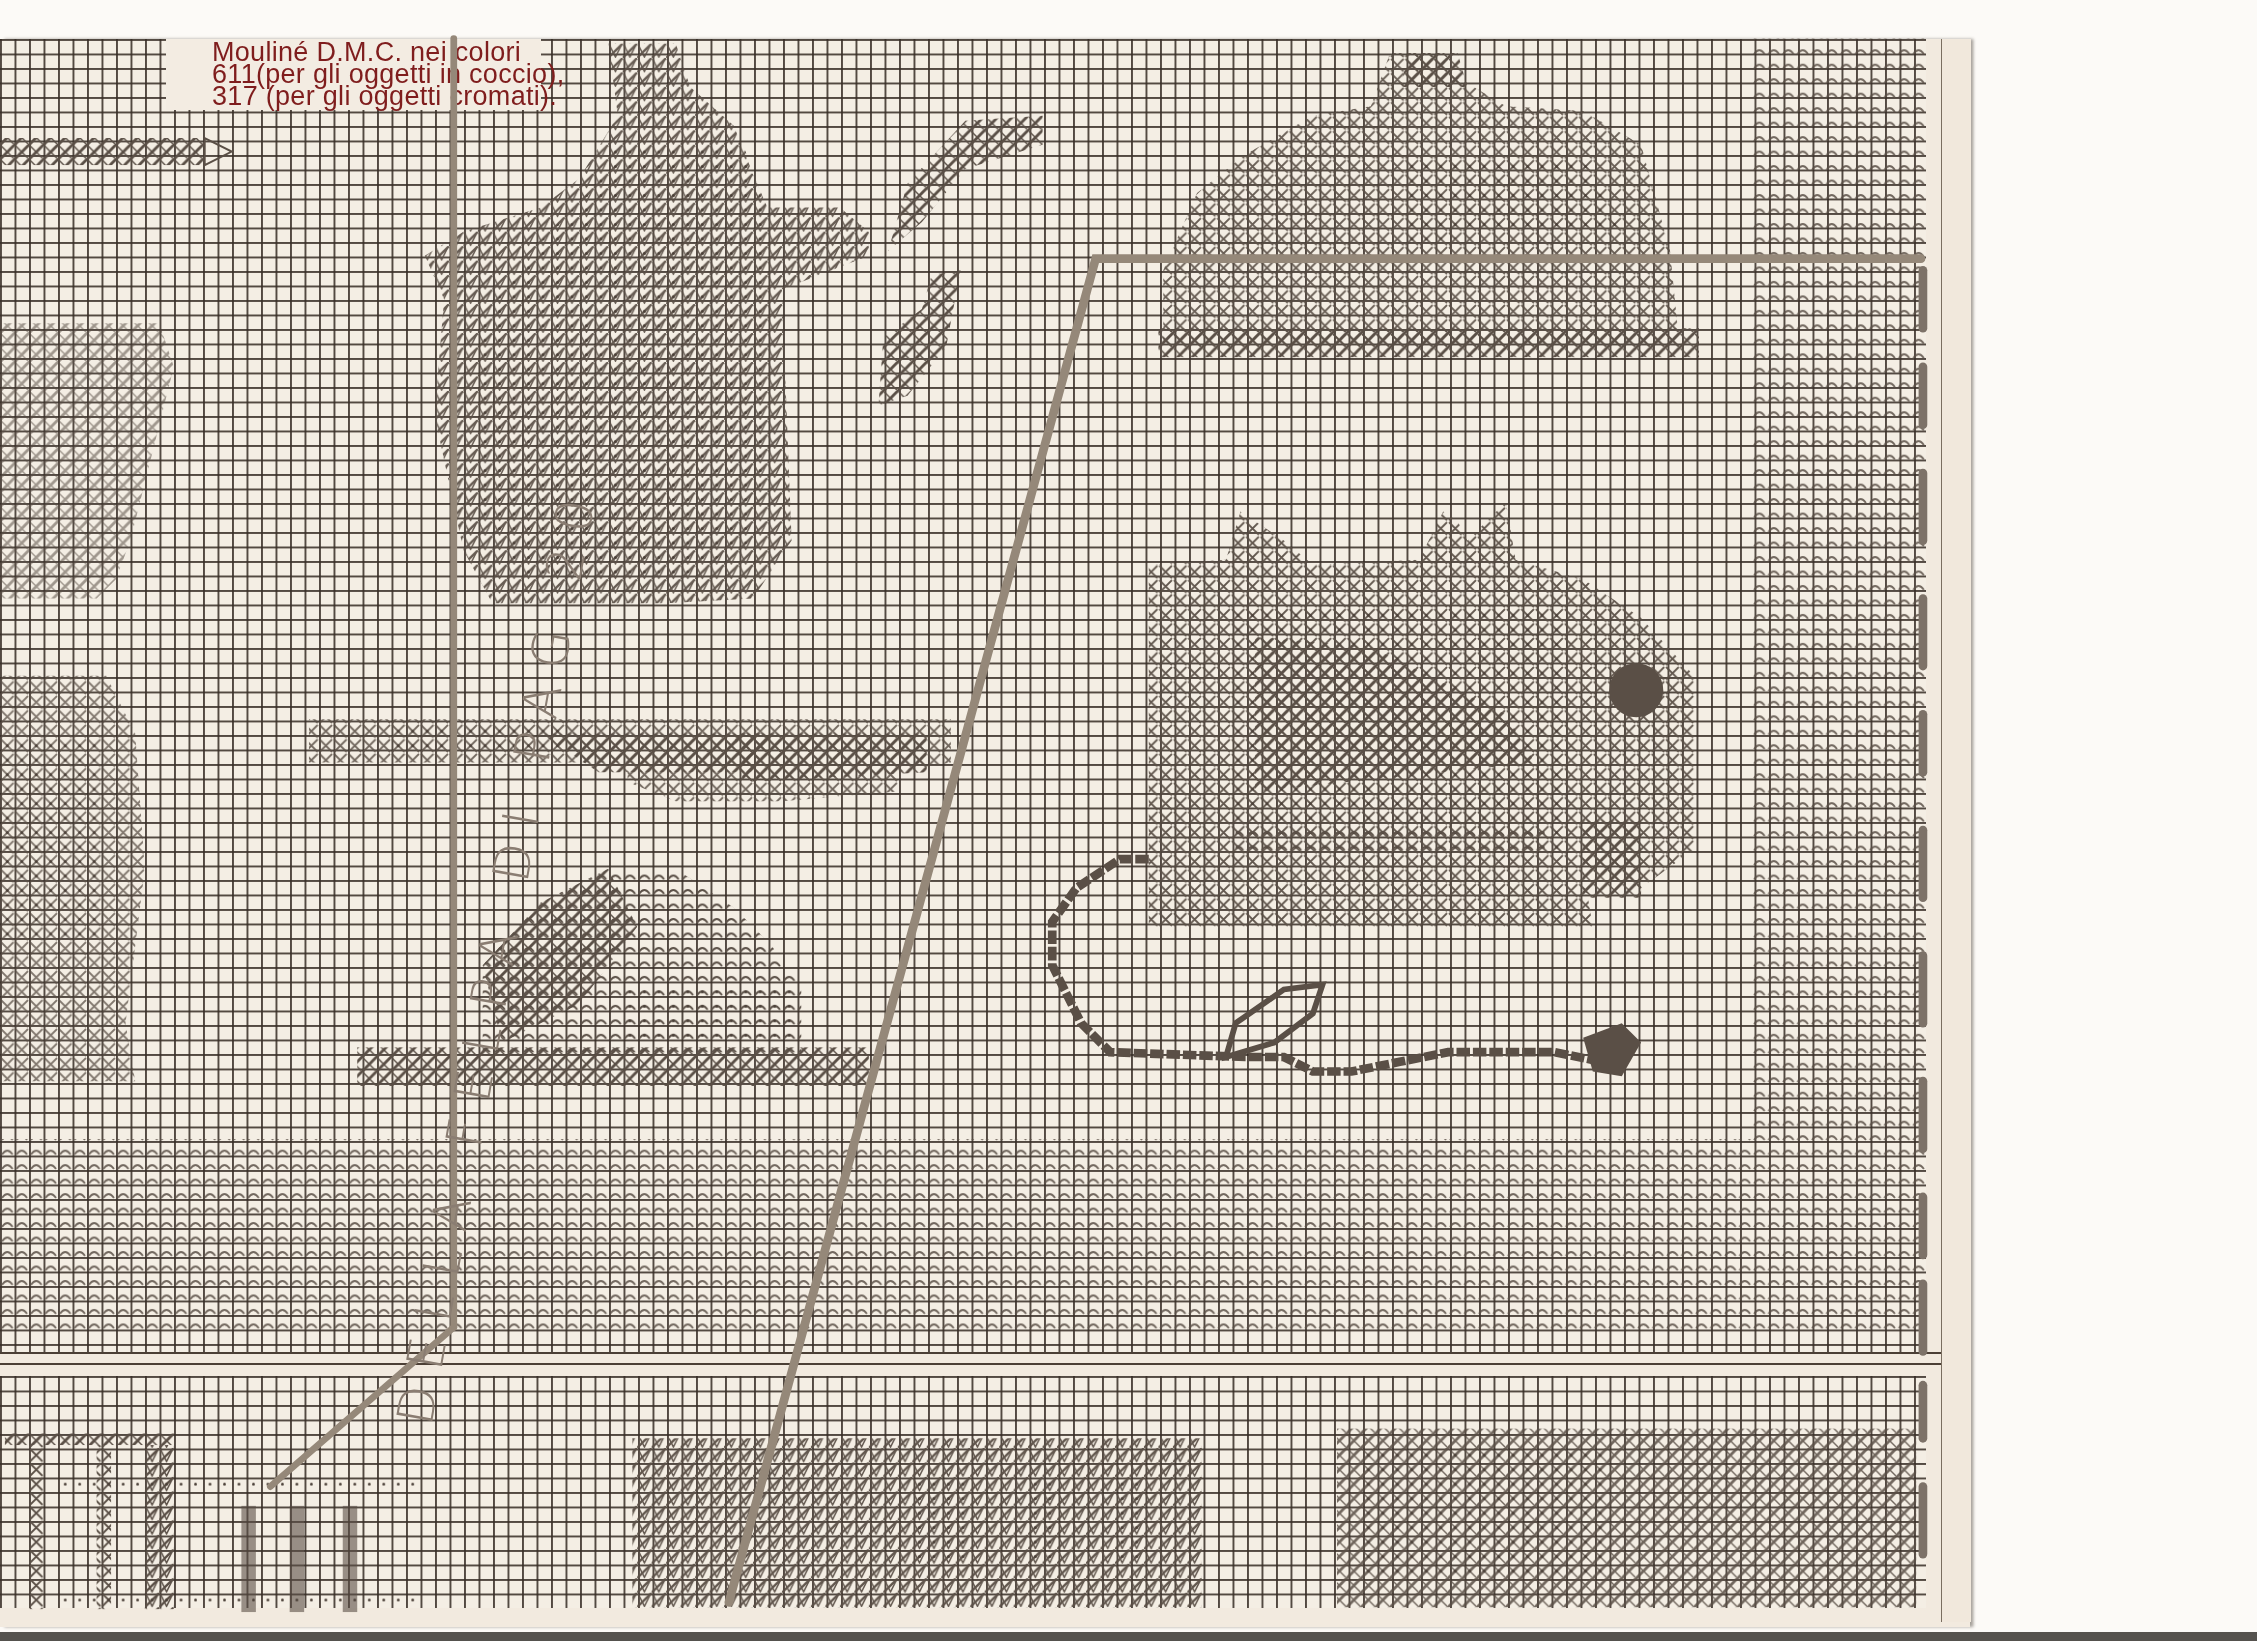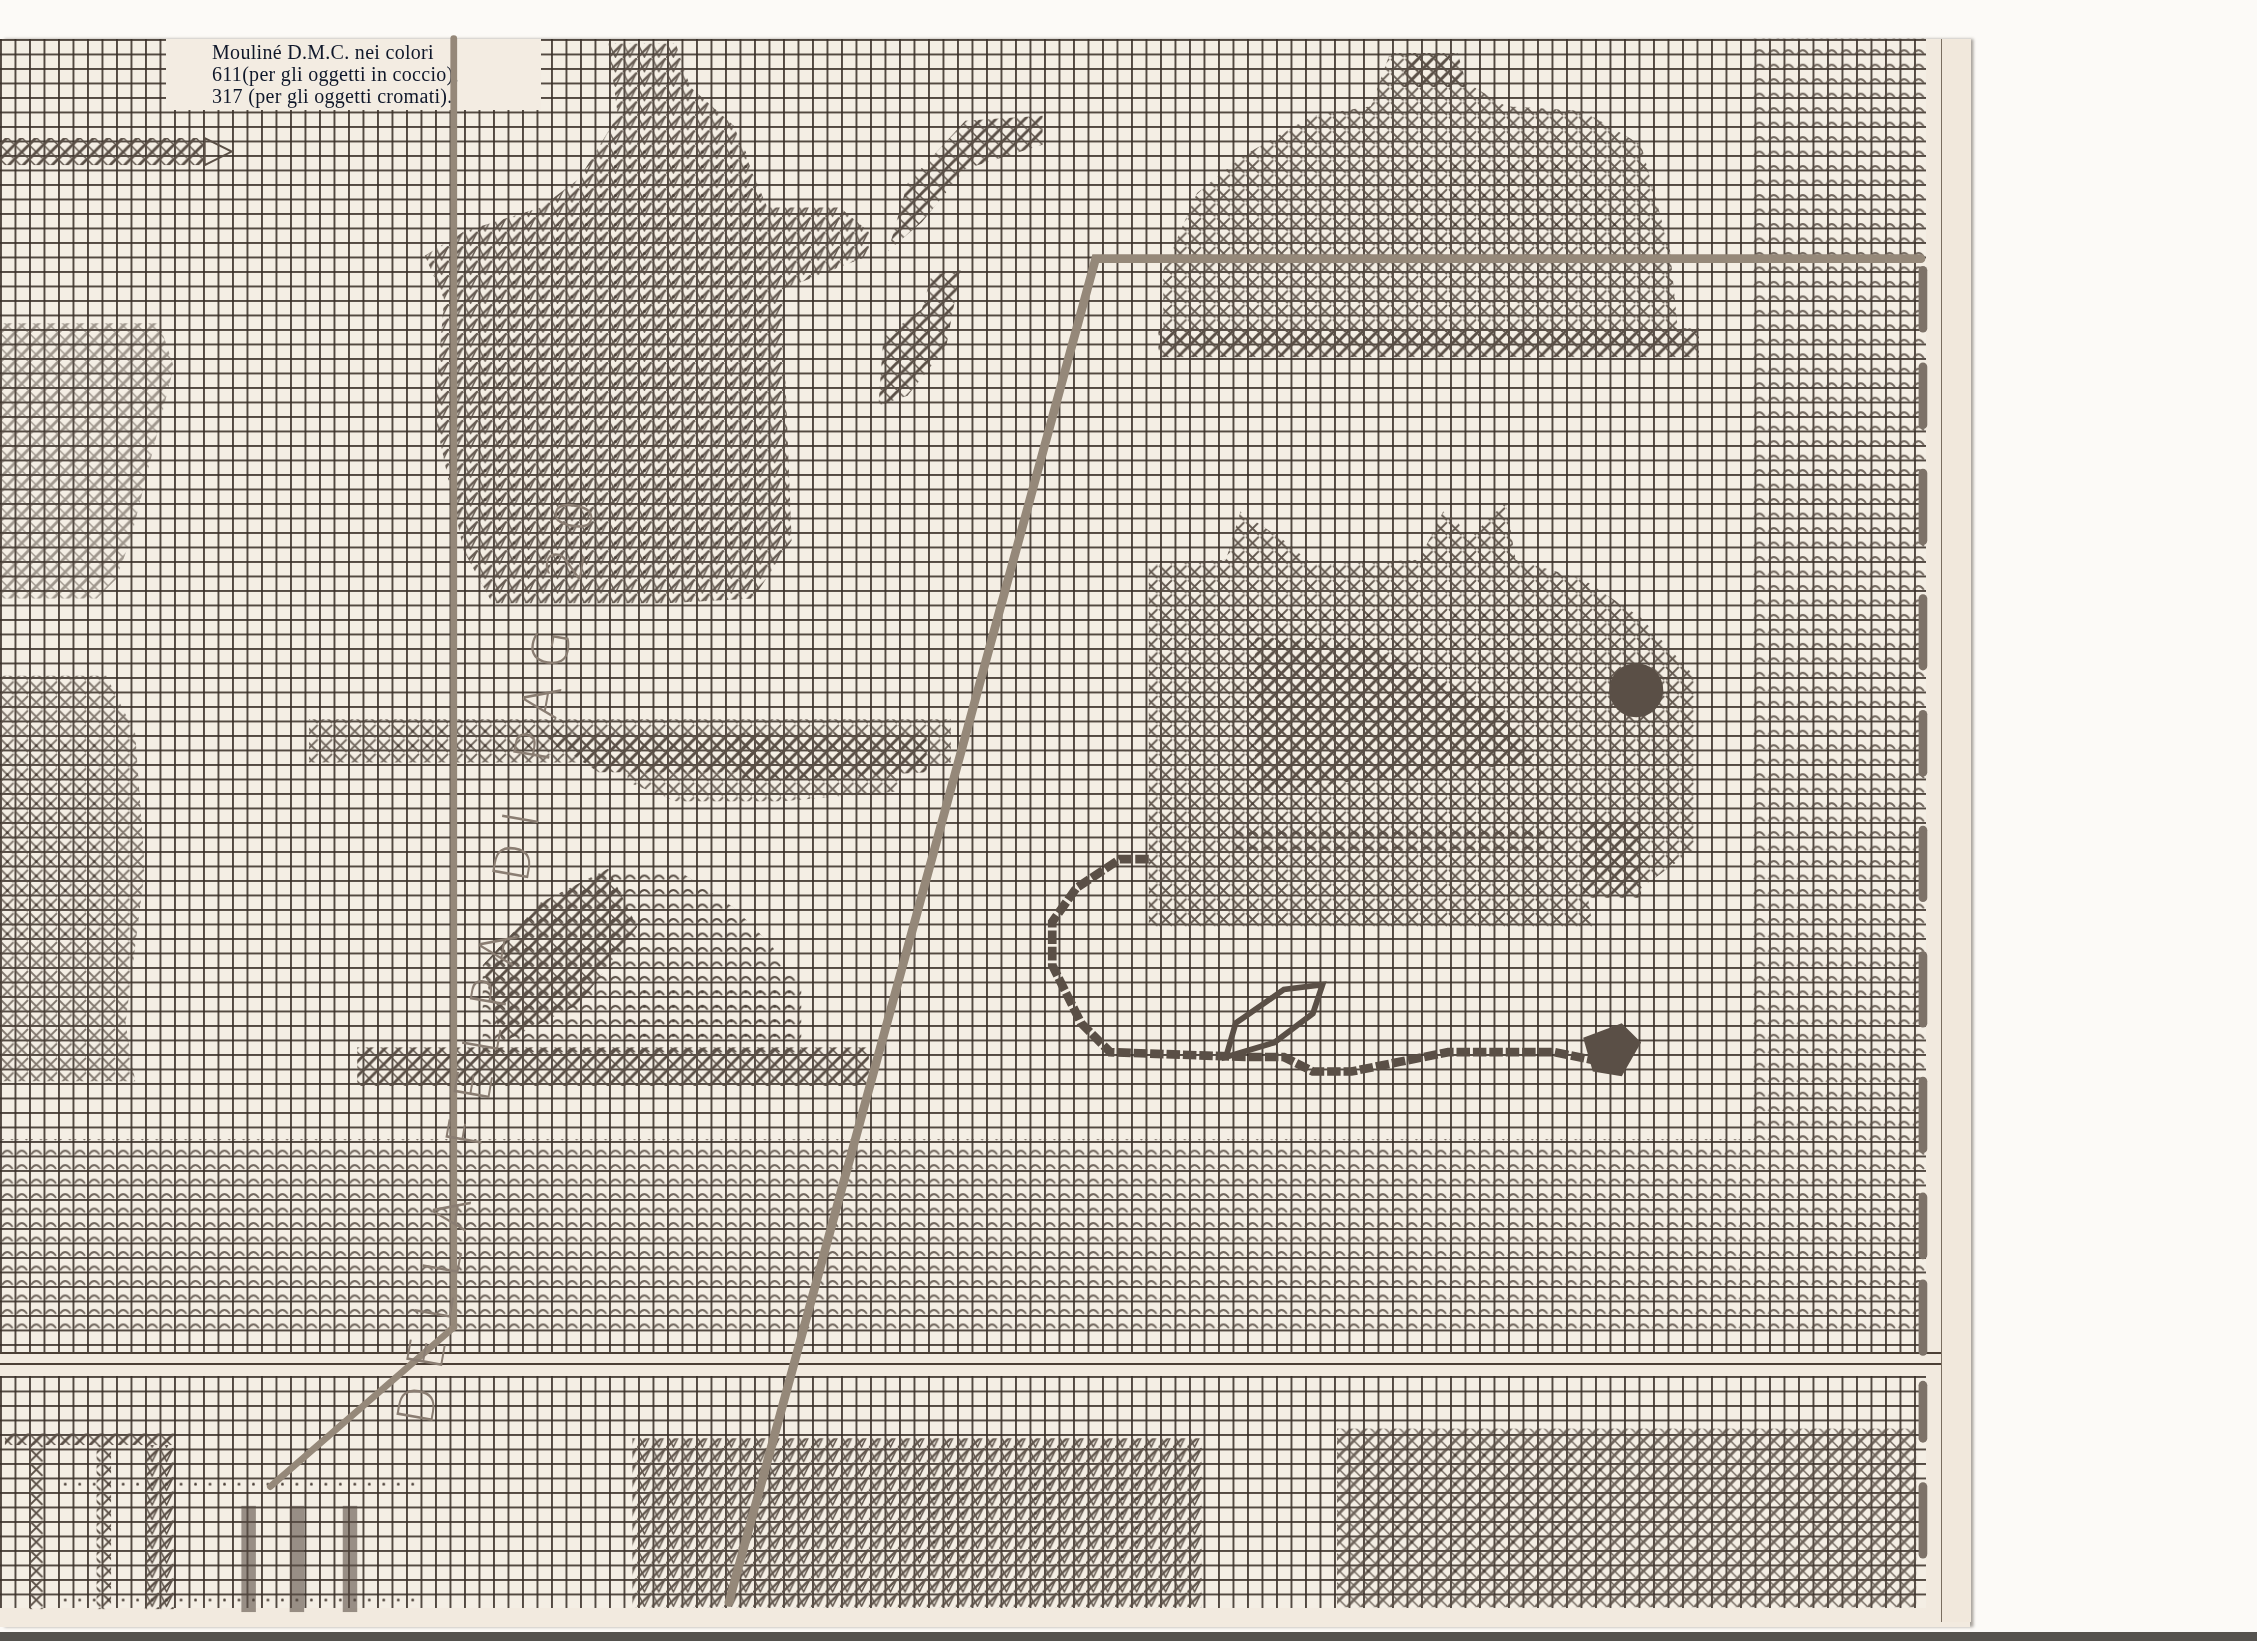--- a/index.html
+++ b/index.html
@@ -11,21 +11,21 @@
                 border-left:1px solid #7a6e60; background:#f1e8dc; }
   .grid { position:absolute; background-color:#f4eee4;
     background-image:
       linear-gradient(to right, rgba(55,45,38,.85) 1.5px, transparent 1.5px),
       linear-gradient(to bottom, rgba(55,45,38,.85) 1.5px, transparent 1.5px);
     background-size:14.5px 14.5px; }
   .grid-upper { left:0; top:39px; width:1926px; height:1313px; }
   .grid-lower { left:0; top:1376px; width:1926px; height:232px; }
   .divider { position:absolute; left:0; width:1941px; height:1.9px; background:#4b3f35; }
   .label-box { position:absolute; left:166px; top:39px; width:375px; height:71px; background:#f3ece2; }
-  .label-text { position:absolute; left:212px; top:41px; font-size:20px; line-height:22px; color:#0f172a; letter-spacing:0.3px;font-family:Liberation Serif, serif; }
+  .label-text { position:absolute; left:212px; top:41px; font-size:27px; line-height:22px; color:#7f1d1d; letter-spacing:0.3px; }
   .label-text div { white-space:nowrap; }
   svg.overlay { position:absolute; left:0; top:0; }
   .bottom-strip { position:absolute; left:0; top:1632px; width:2257px; height:9.7px; background:#55524e; }
   .annot { position:absolute; color:#8a7d72; font-family:"DejaVu Sans", sans-serif; font-size:50px;
            letter-spacing:17.4px; transform-origin:left top; white-space:nowrap; font-weight:300; }
 </style>
 </head>
 <body>
 
 <div class="paper"></div>

